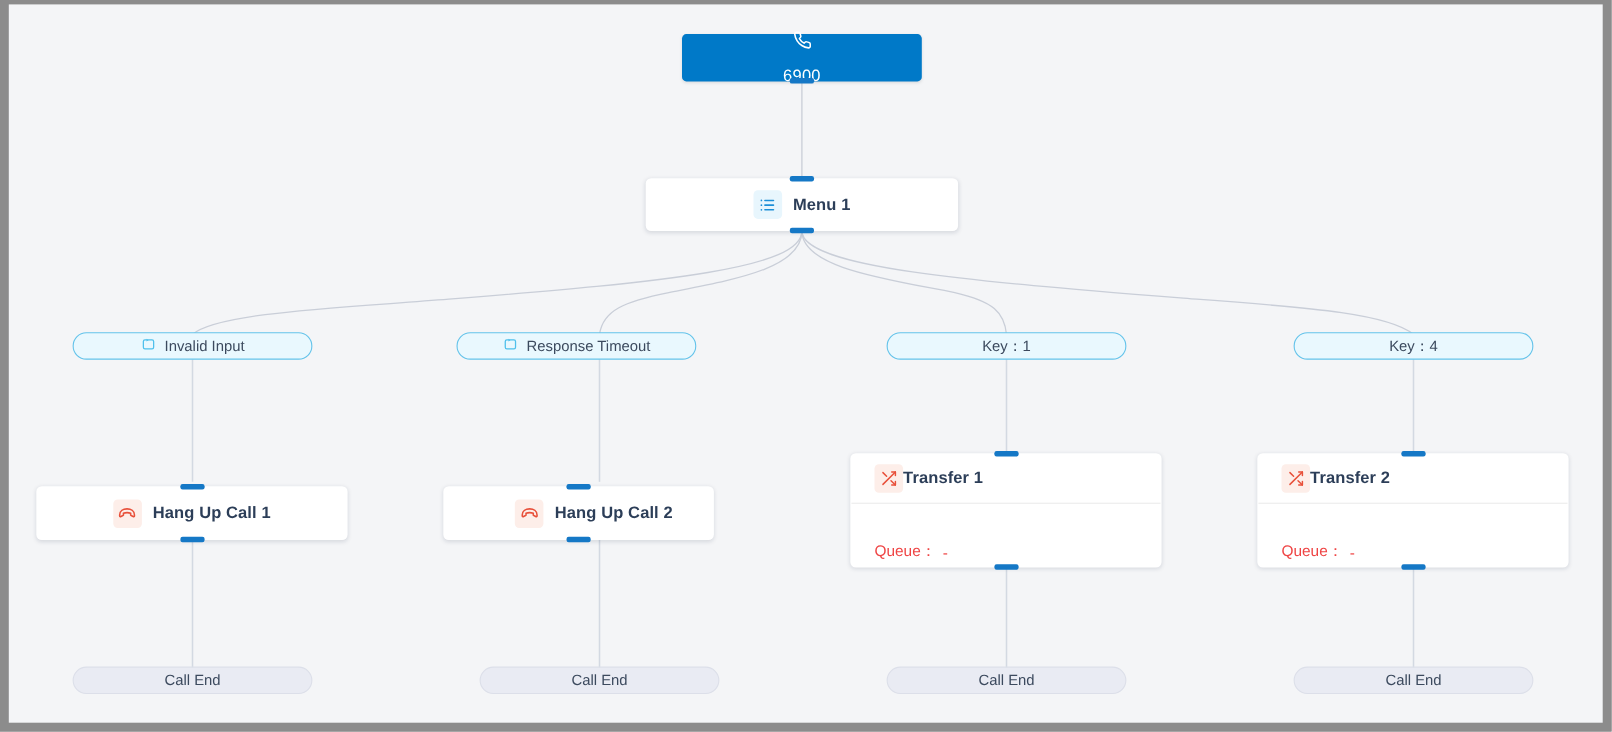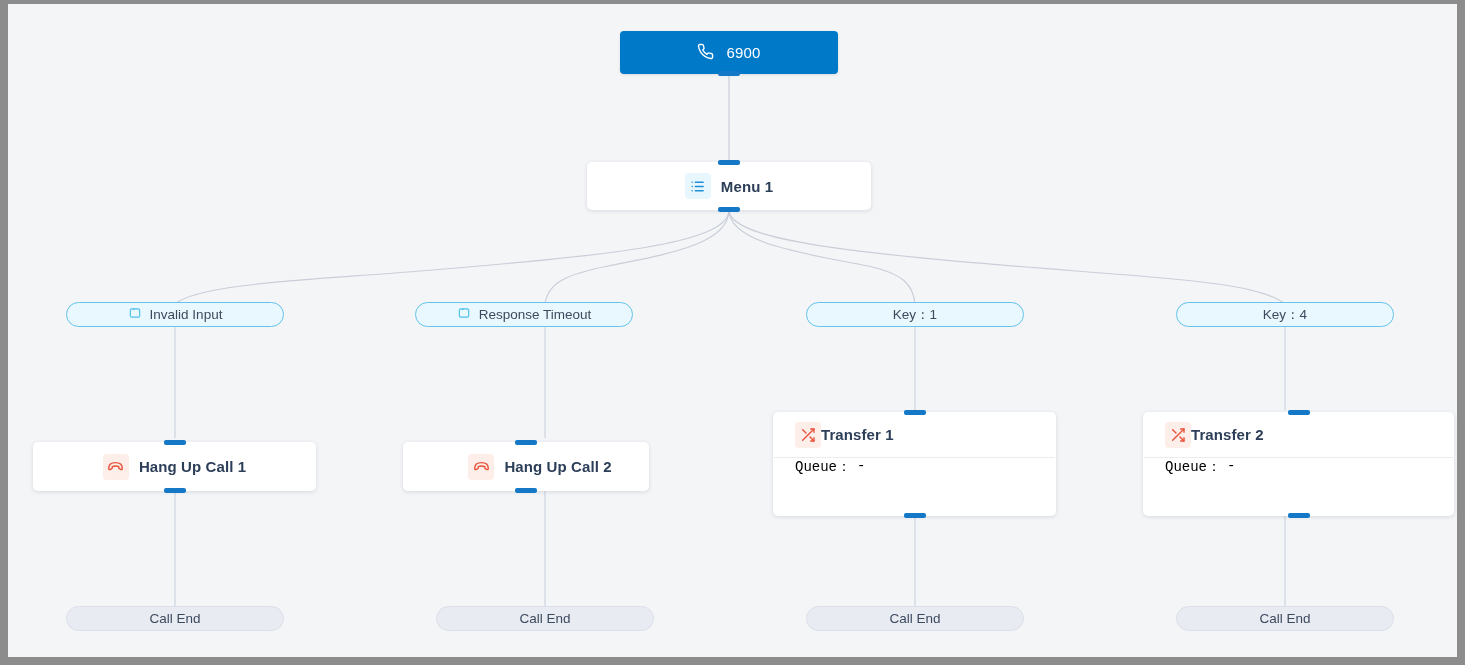--- a/index.html
+++ b/index.html
@@ -12,21 +12,21 @@
   #frame {
     position: absolute;
     left: 8px; top: 4px;
     width: 1449px; height: 653px;
     background: #f4f5f7;
     overflow: hidden;
   }
   #canvas { position: absolute; inset: 0; }
   svg.edges { position: absolute; left: 0; top: 0; width: 1449px; height: 653px; pointer-events: none; }
 
-  .node { position: absolute; }
+  .node { position: absolute; flex-direction: column; }
 
   
   .root-node {
     background: #0079c8;
     border-radius: 4px;
     display: flex; align-items: center; justify-content: center;
     gap: 12px;
     color: #ffffff;
     font-size: 15px;
     font-weight: 400;
@@ -47,26 +47,25 @@
     gap: 10px;
   }
   .card-head {
     display: flex; align-items: center;
     gap: 0;
     padding-left: 22px;
     height: 45px;
   }
   .card-divider { height: 1px; background: #ececec; margin: 0 1px; }
   .card-body {
-    display: flex; align-items: flex-start;
+    display: flex; align-items: flex-end;
     padding-left: 22px;
     height: 52px;
-    color: #000000;
+    color: #ef4444;
     font-size: 14px;
-    font-family: Liberation Mono, monospace;
   }
   .title {
     color: #2c3e58;
     font-size: 15px;
     font-weight: bold;
     letter-spacing: .1px;
   }
 
   
   .chip {
@@ -238,21 +237,21 @@
       </div>
       <div class="card-divider"></div>
       <div class="card-body">
         <span>Queue：</span>
         <span style="padding-left:6px;">-</span>
       </div>
       <span class="port top"></span>
       <span class="port bot"></span>
     </div>
 
-    <div class="node card" style="left:1135px; top:408px; width:311px; height:104px;">
+    <div class="node card" style="left:1135px; top:408px; width:283px; height:104px;">
       <div class="card-head">
         <span class="chip chip-red">
           <svg width="16" height="16" viewBox="0 0 24 24" fill="none" stroke="#e8503a" stroke-width="2" stroke-linecap="round" stroke-linejoin="round">
             <path d="M16 3h5v5"></path>
               <path d="M4 20 21 3"></path>
             <path d="M21 16v5h-5"></path>
               <path d="M15 15l6 6"></path>
               <path d="M4 4l5 5"></path>
           </svg>
         </span>

